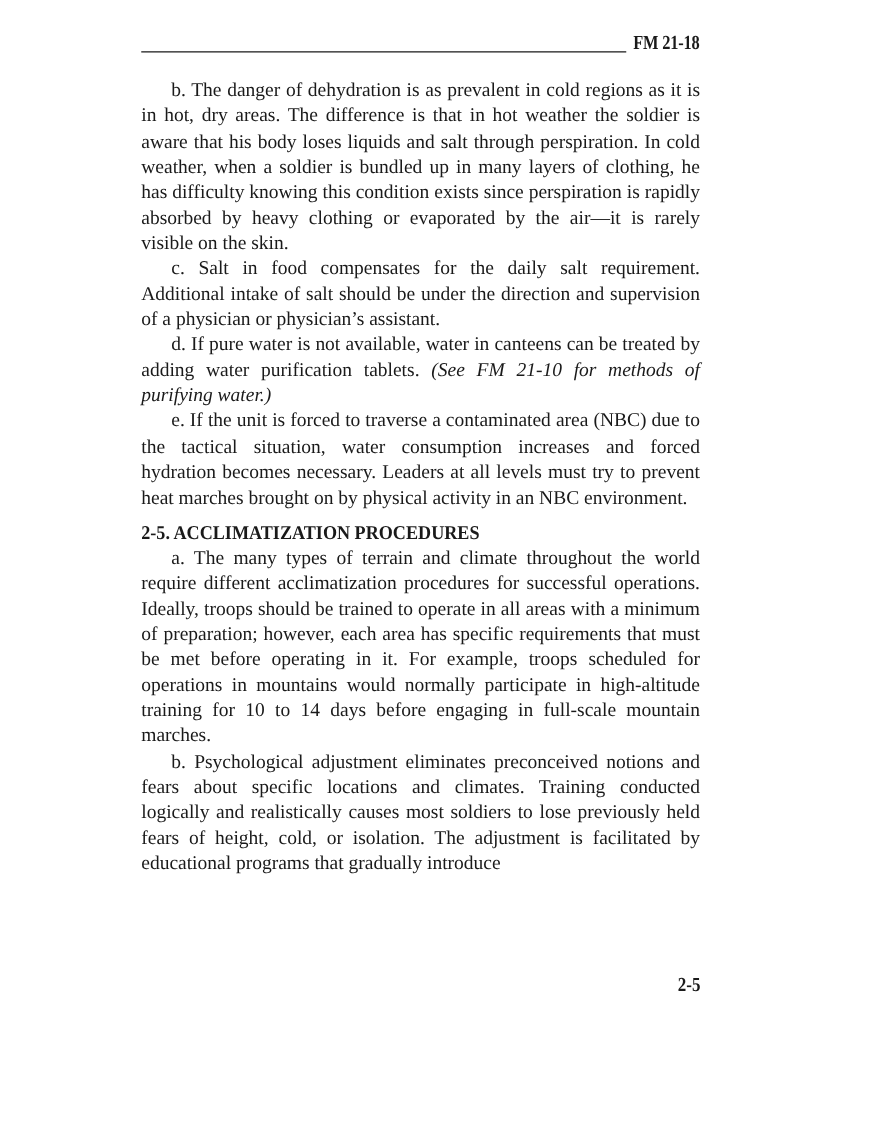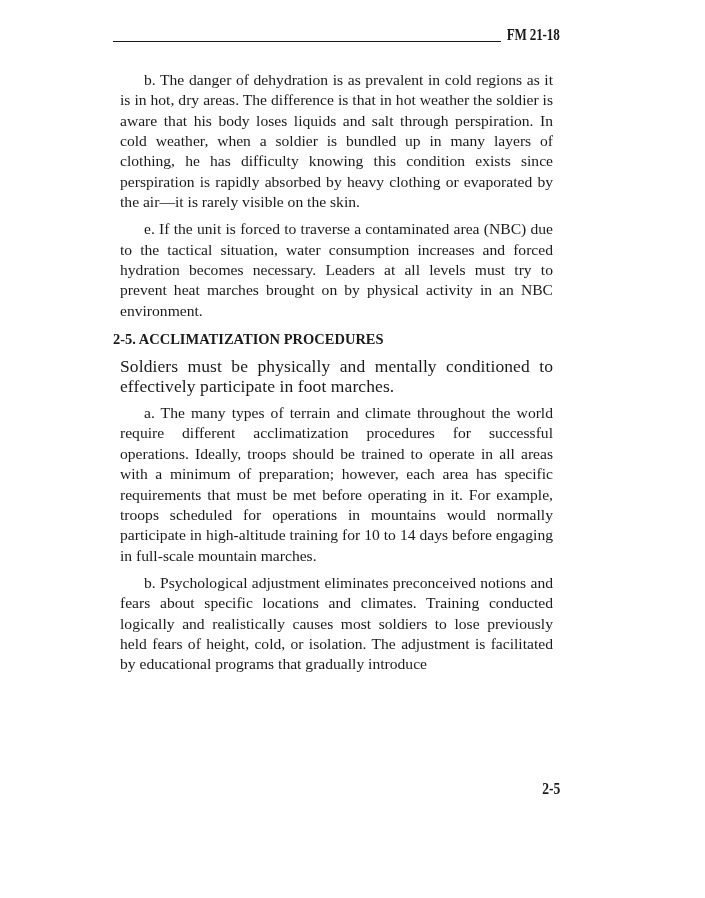--- a/index.html
+++ b/index.html
@@ -5,42 +5,43 @@
   html,body{margin:0;padding:0;background:#ffffff;}
   body{width:705px;height:898px;position:relative;overflow:hidden;
        font-family:"Liberation Serif","DejaVu Serif",serif;color:#1a1a1a;}
   .page{position:absolute;left:113px;top:0;width:447px;}
   .header{position:absolute;top:22px;left:0;width:447px;height:22px;}
   .header .rule{position:absolute;left:0;bottom:2px;width:388px;border-bottom:1.4px solid #1a1a1a;}
   .header .code{position:absolute;right:0;bottom:0;font-family:"Liberation Serif",serif;
        font-weight:bold;font-size:16px;transform:scaleX(0.82);transform-origin:right bottom;letter-spacing:-0.2px;}
   .body{position:absolute;top:63px;left:0;width:447px;font-size:15.6px;line-height:20.35px;
         text-align:justify;}
-  p{margin:7px;}
+  p{margin:0;}
   p.ind{text-indent:24px;}
   .it{font-style:italic;}
   h2{margin:8px 0 0 0;font-size:15.6px;font-weight:bold;line-height:20px;
      transform:scaleX(0.93);transform-origin:left;white-space:nowrap;}
   .lead{font-size:17.5px;line-height:20px;letter-spacing:0.1px;}
   .footer{position:absolute;top:780px;right:0;font-weight:bold;font-size:16px;
           transform:scaleX(0.85);transform-origin:right;}
 </style>
 </head>
 <body>
 
 <div class="page">
   <div class="header">
     <div class="rule"></div>
     <div class="code">FM 21-18</div>
   </div>
 
   <div class="body">
     <p class="ind">b. The danger of dehydration is as prevalent in cold regions as it is in hot, dry areas. The difference is that in hot weather the soldier is aware that his body loses liquids and salt through perspiration. In cold weather, when a soldier is bundled up in many layers of clothing, he has difficulty knowing this condition exists since perspiration is rapidly absorbed by heavy clothing or evaporated by the air—it is rarely visible on the skin.</p>
+    <p class="ind">c. Salt in food compensates for the daily salt requirement. Additional intake of salt should be under the direction and supervision of a physician or physician’s assistant.</p>
+    <p class="ind"><span>d. If pure water is not available, water in canteens can be treated by adding water purification tablets. </span><span class="it">(See FM 21-10 for methods of purifying water.)</span></p>
     <p class="ind">e. If the unit is forced to traverse a contaminated area (NBC) due to the tactical situation, water consumption increases and forced hydration becomes necessary. Leaders at all levels must try to prevent heat marches brought on by physical activity in an NBC environment.</p>
 
     <h2>2-5. ACCLIMATIZATION PROCEDURES</h2>
-    <p class="lead">Soldiers must be physically and mentally conditioned to effectively participate in foot marches.</p>
     <p class="ind">a. The many types of terrain and climate throughout the world require different acclimatization procedures for successful operations. Ideally, troops should be trained to operate in all areas with a minimum of preparation; however, each area has specific requirements that must be met before operating in it. For example, troops scheduled for operations in mountains would normally participate in high-altitude training for 10 to 14 days before engaging in full-scale mountain marches.</p>
     <p class="ind">b. Psychological adjustment eliminates preconceived notions and fears about specific locations and climates. Training conducted logically and realistically causes most soldiers to lose previously held fears of height, cold, or isolation. The adjustment is facilitated by educational programs that gradually introduce</p>
   </div>
 
   <div class="footer">2-5</div>
 </div>
 
 </body></html>

